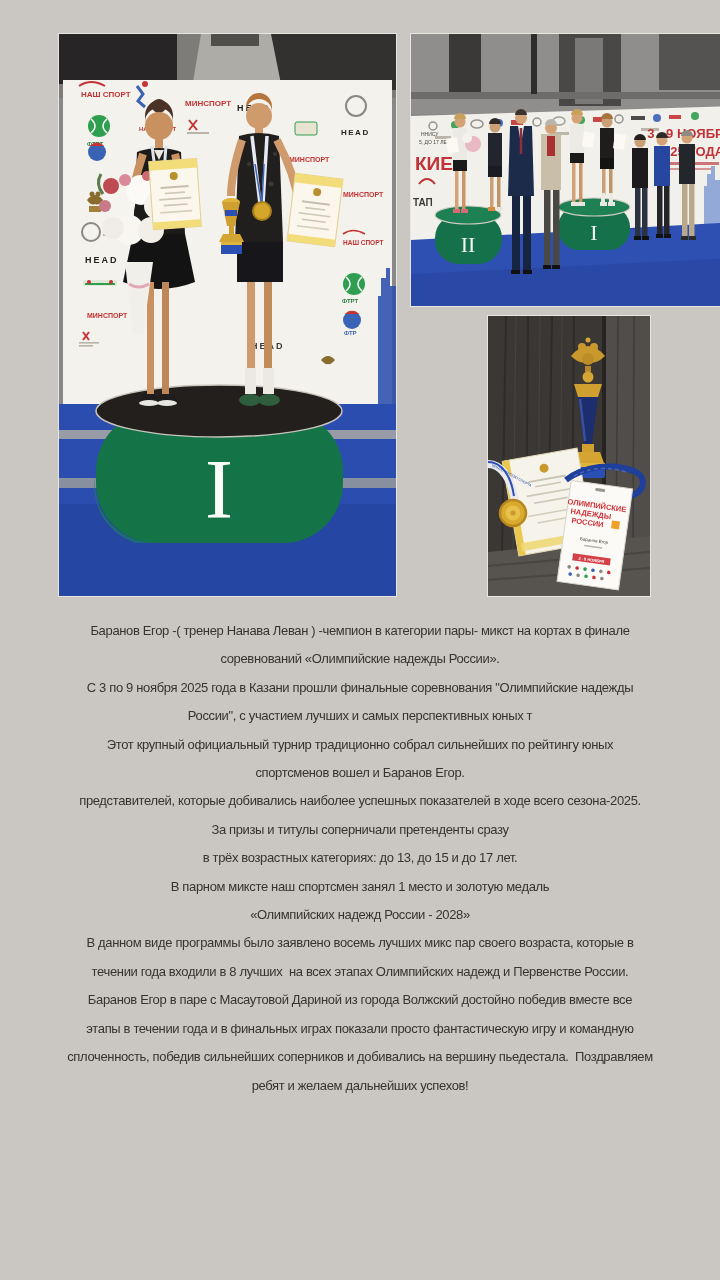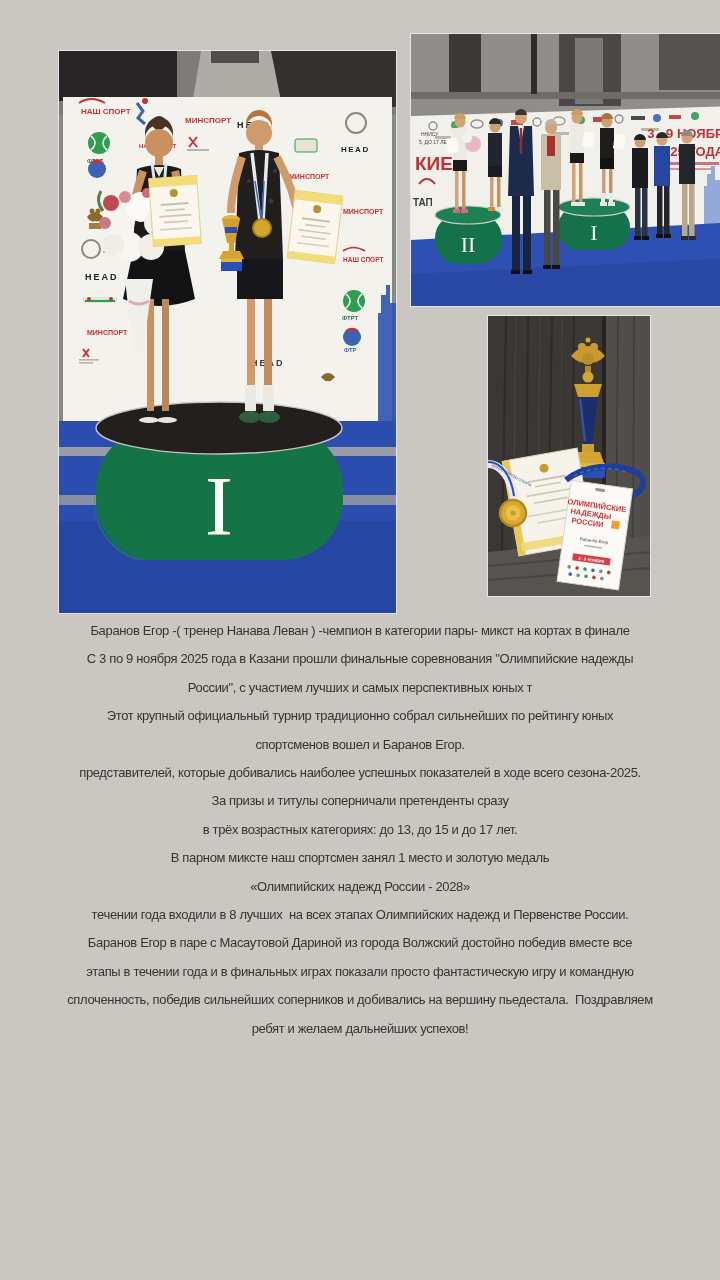--- a/index.html
+++ b/index.html
@@ -10,21 +10,21 @@
     position:relative;
     overflow:hidden;
   }
   .photo{
     position:absolute;
     overflow:hidden;
     background:#888;
     box-shadow:0 0 0 1px rgba(255,255,255,.55);
   }
   .photo svg{display:block;}
-  #photo-podium{left:19px;top:35px;width:337px;height:562px;}
+  #photo-podium{left:19px;top:18px;width:337px;height:562px;}
   #photo-ceremony{left:371px;top:18px;width:326px;height:272px;}
   #photo-trophy{left:448px;top:300px;width:162px;height:280px;}
   #article{
     position:absolute;left:0;top:617px;width:720px;
     text-align:center;
     color:#37332f;
     font-size:13px;
     letter-spacing:-0.35px;
     line-height:28.4px;
   }
@@ -485,27 +485,29 @@
         <circle cx="104" cy="261" r="1.8" fill="#2f9e4f"></circle>
           <circle cx="112" cy="261" r="1.8" fill="#c43434"></circle>
         <circle cx="120" cy="261" r="1.8" fill="#8a8880"></circle>
       </g>
     </g>
   </svg>
 </figure>
 
 <div id="article">
     <div class="article-line">Баранов Егор -( тренер Нанава Леван ) -чемпион в категории пары- микст на кортах в финале</div>
+    <div class="article-line">соревнований «Олимпийские надежды России».</div>
     <div class="article-line">С 3 по 9 ноября 2025 года в Казани прошли финальные соревнования "Олимпийские надежды</div>
     <div class="article-line">России", с участием лучших и самых перспективных юных т</div>
     <div class="article-line">Этот крупный официальный турнир традиционно собрал сильнейших по рейтингу юных</div>
     <div class="article-line">спортсменов вошел и Баранов Егор.</div>
     <div class="article-line">представителей, которые добивались наиболее успешных показателей в ходе всего сезона-2025.</div>
     <div class="article-line">За призы и титулы соперничали претенденты сразу</div>
     <div class="article-line">в трёх возрастных категориях: до 13, до 15 и до 17 лет.</div>
     <div class="article-line">В парном миксте наш спортсмен занял 1 место и золотую медаль</div>
     <div class="article-line">«Олимпийских надежд России - 2028»</div>
+    <div class="article-line">В данном виде программы было заявлено восемь лучших микс пар своего возраста, которые в</div>
     <div class="article-line">течении года входили в 8 лучших  на всех этапах Олимпийских надежд и Первенстве России.</div>
     <div class="article-line">Баранов Егор в паре с Масаутовой Дариной из города Волжский достойно победив вместе все</div>
     <div class="article-line">этапы в течении года и в финальных играх показали просто фантастическую игру и командную</div>
     <div class="article-line">сплоченность, победив сильнейших соперников и добивались на вершину пьедестала.  Поздравляем</div>
     <div class="article-line">ребят и желаем дальнейших успехов!</div>
   </div>
 
 </body></html>

